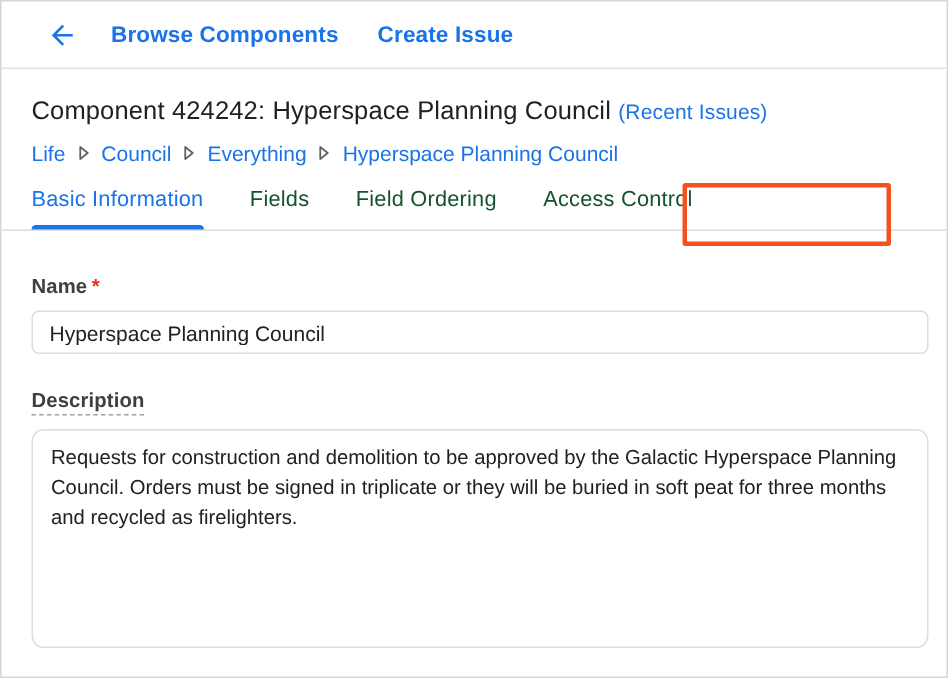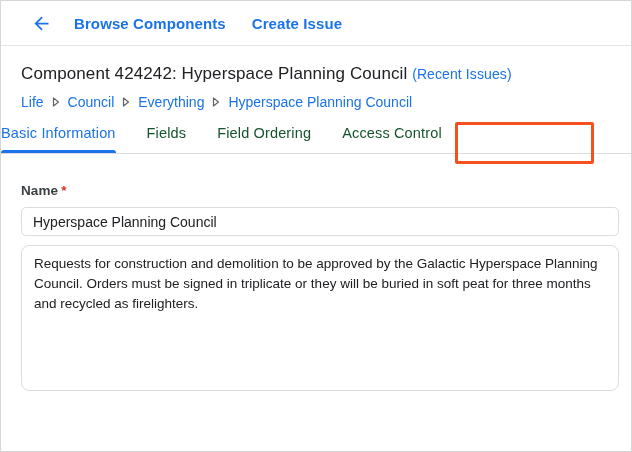--- a/index.html
+++ b/index.html
@@ -46,20 +46,21 @@
     margin-top: 10px;
     display: flex; align-items: center;
     font-size: 14px;
   }
   .crumb { color: #1a73e8; cursor: pointer; }
   .crumb-sep { display: inline-flex; margin: 0 8px; align-items: center; }
   
   .tabs {
     display: flex;
     margin-top: 15px;
+    padding-left: 20px;
     border-bottom: 1px solid #dadce0;
   }
   .tab {
     position: relative;
     font-size: 14.5px;
     font-weight: 500;
     color: #14532d;
     padding: 0 0 12px 0;
     margin-right: 31px;
     cursor: pointer;
@@ -184,16 +185,19 @@
   </div>
 
   <div class="highlight-box"></div>
 
   <div class="form">
     <div class="field-label">
       <span>Name</span><span class="required">*</span>
     </div>
     <input class="text-input" type="text" value="Hyperspace Planning Council" style="">
 
+    <div class="field-label desc-label-row">
+      <span class="label-tooltip">Description</span>
+    </div>
     <textarea class="textarea-input" style="">Requests for construction and demolition to be approved by the Galactic Hyperspace Planning Council. Orders must be signed in triplicate or they will be buried in soft peat for three months and recycled as firelighters.</textarea>
   </div>
 
 </div>
 
 </body></html>

